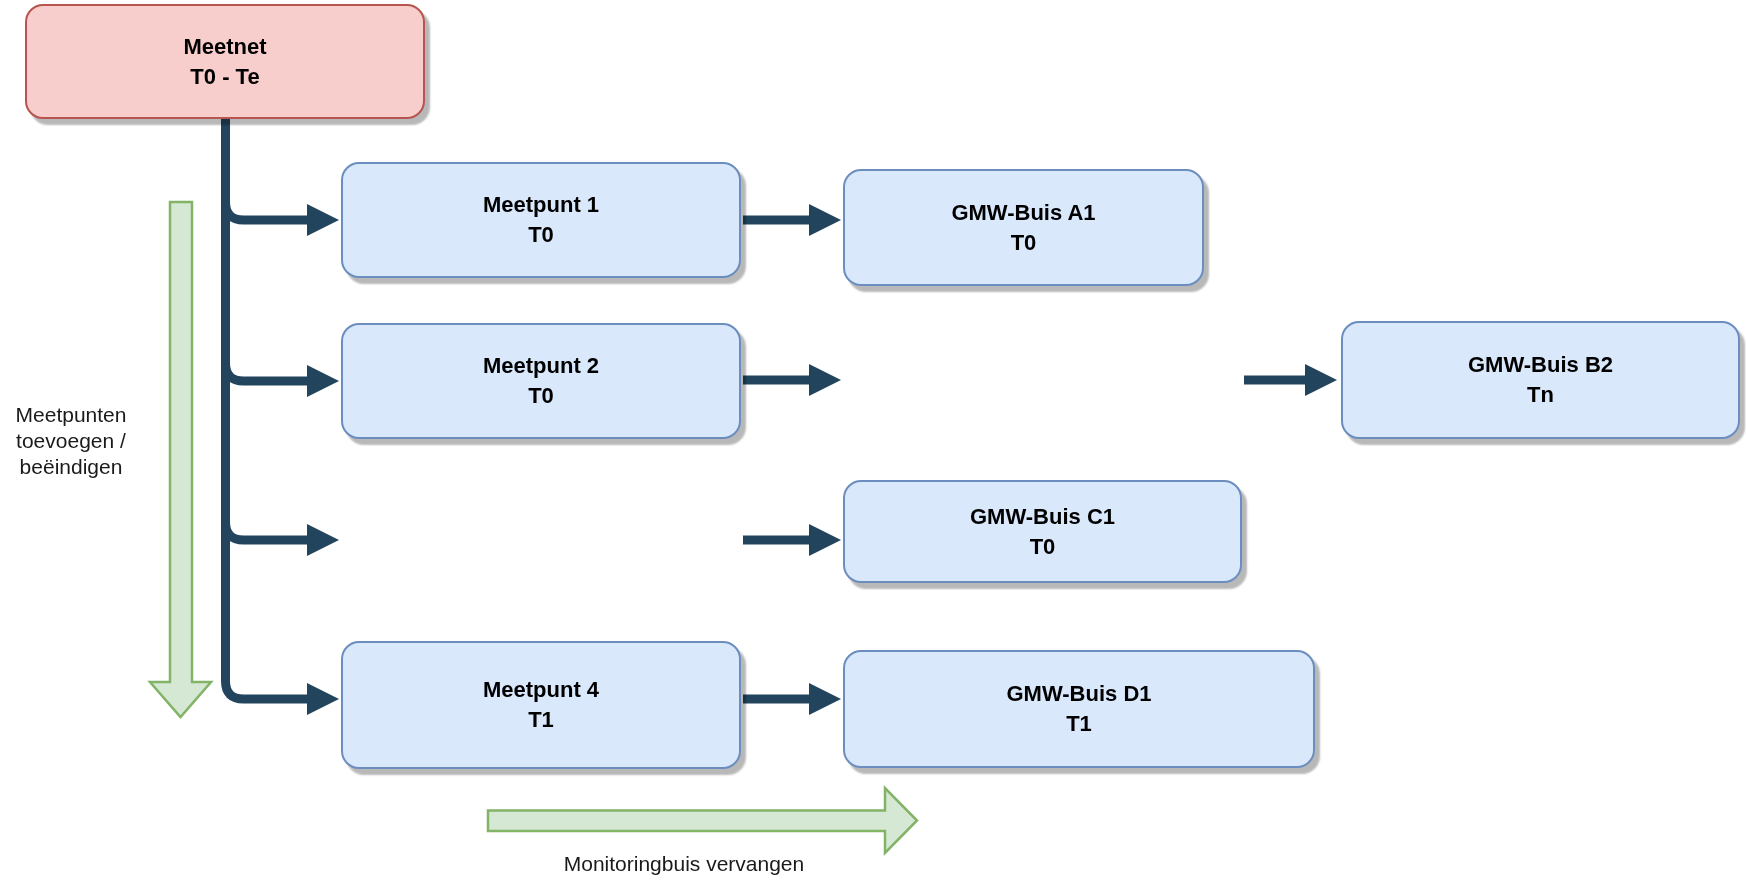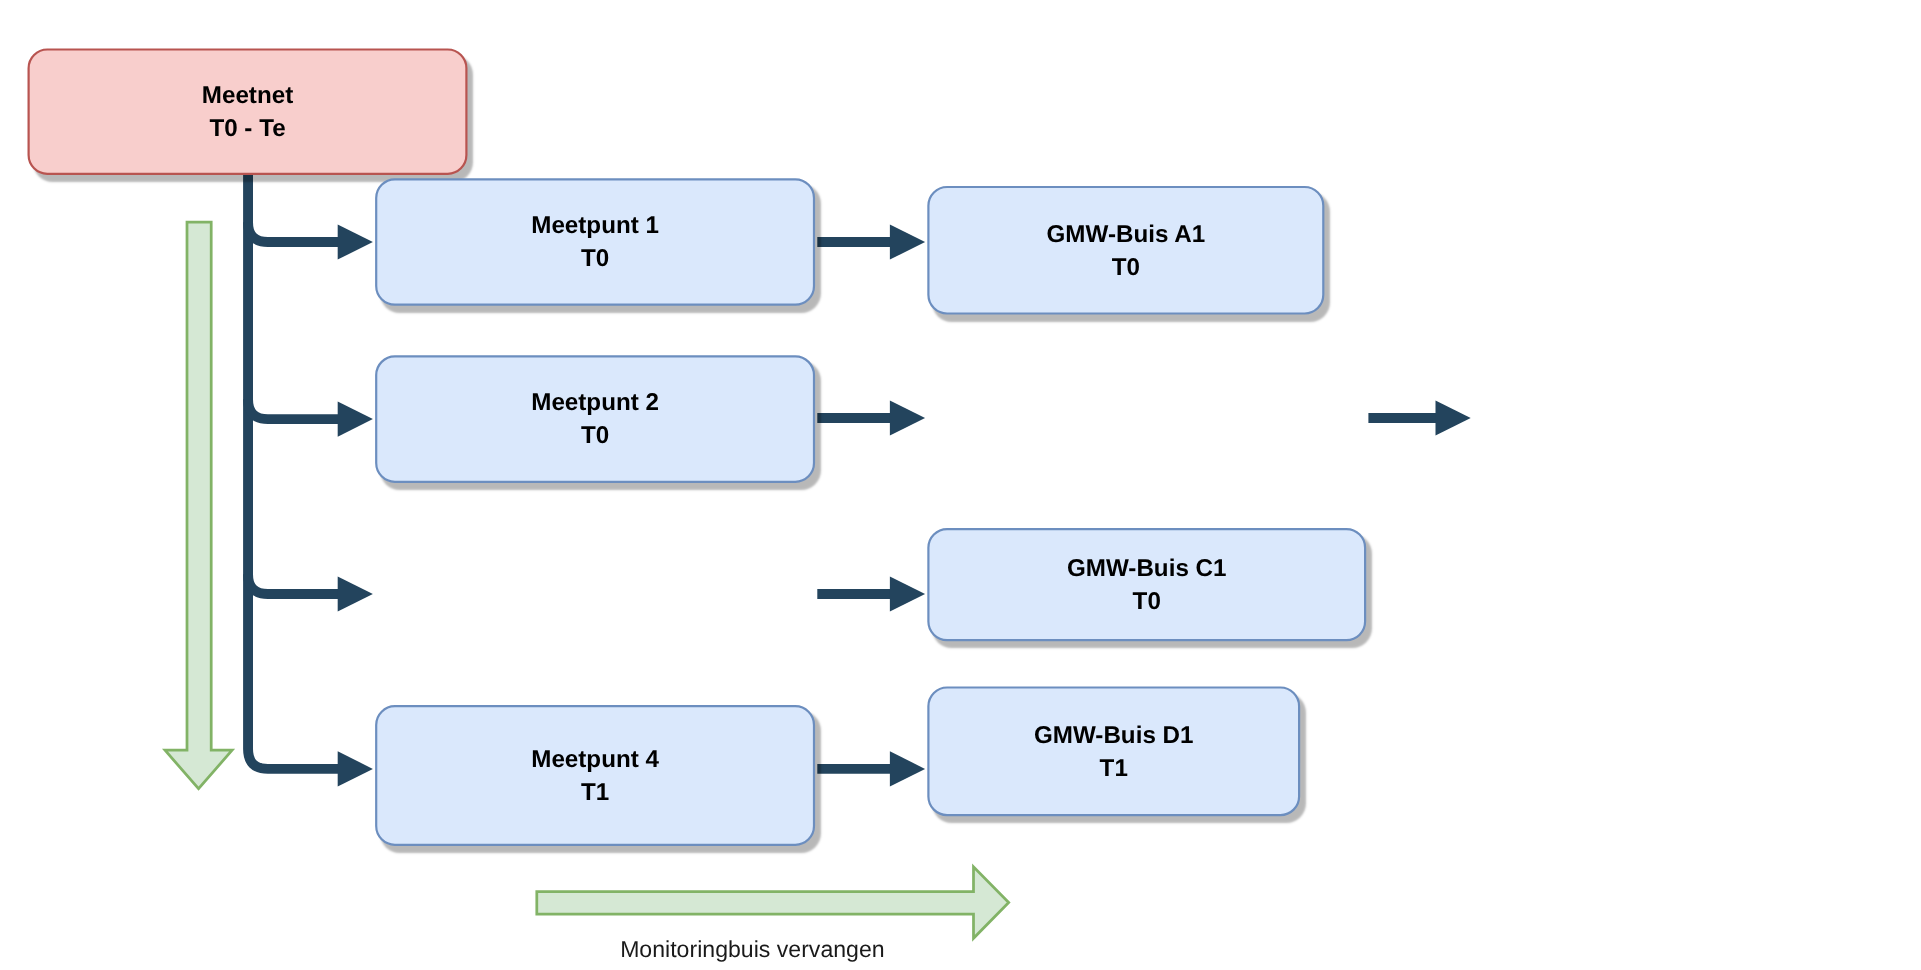--- a/index.html
+++ b/index.html
@@ -17,21 +17,21 @@
   .edge{fill:none;stroke:var(--connector);stroke-width:9px;}
   .arrowhead{fill:var(--connector);stroke:none;}
   .green-arrow{fill:var(--green_fill);stroke:var(--green_border);stroke-width:2.5px;stroke-linejoin:miter;}
   .node{
     position:absolute; box-sizing:border-box; border-radius:18px;
     display:flex; flex-direction:column; align-items:center; justify-content:center;
     text-align:center; color:var(--node_text); font-weight:bold; font-size:22px; line-height:30px;
     box-shadow:5px 6px 2px rgba(0,0,0,0.28);
   }
   .node--blue{background:var(--node_blue_fill); border:2.5px solid var(--node_blue_border);text-align:right;}
-  .node--pink{background:var(--node_pink_fill); border:2.5px solid var(--node_pink_border);margin-top:40px;}
+  .node--pink{background:var(--node_pink_fill); border:2.5px solid var(--node_pink_border);}
   .label{
     position:absolute; color:var(--label_text); font-size:21px; line-height:26px;
     white-space:pre-line; text-align:center;
   }
   .side-label{left:2px; top:402px; width:138px;}
   .bottom-label{left:484px; top:851px; width:400px;}
 </style>
 </head>
 <body>
 
@@ -85,26 +85,33 @@
     <span>Meetpunt 4</span>
     <span>T1</span>
   </div>
 
   <div class="node node--blue" style="left:843px;top:169px;width:361px;height:117px">
     <span>GMW-Buis A1</span>
     <span>T0</span>
   </div>
 
 
+  <div class="node node--blue" style="left:1341px;top:321px;width:399px;height:118px">
+    <span>GMW-Buis B2</span>
+    <span>Tn</span>
+  </div>
 
   <div class="node node--blue" style="left:843px;top:480px;width:399px;height:103px">
     <span>GMW-Buis C1</span>
     <span>T0</span>
   </div>
 
-  <div class="node node--blue" style="left:843px;top:624px;width:339px;height:118px">
+  <div class="node node--blue" style="left:843px;top:650px;width:472px;height:118px">
     <span>GMW-Buis D1</span>
     <span>T1</span>
   </div>
 
+  <div class="label side-label">Meetpunten
+toevoegen /
+beëindigen</div>
   <div class="label bottom-label">Monitoringbuis vervangen</div>
 
 </div>
 
 </body></html>

